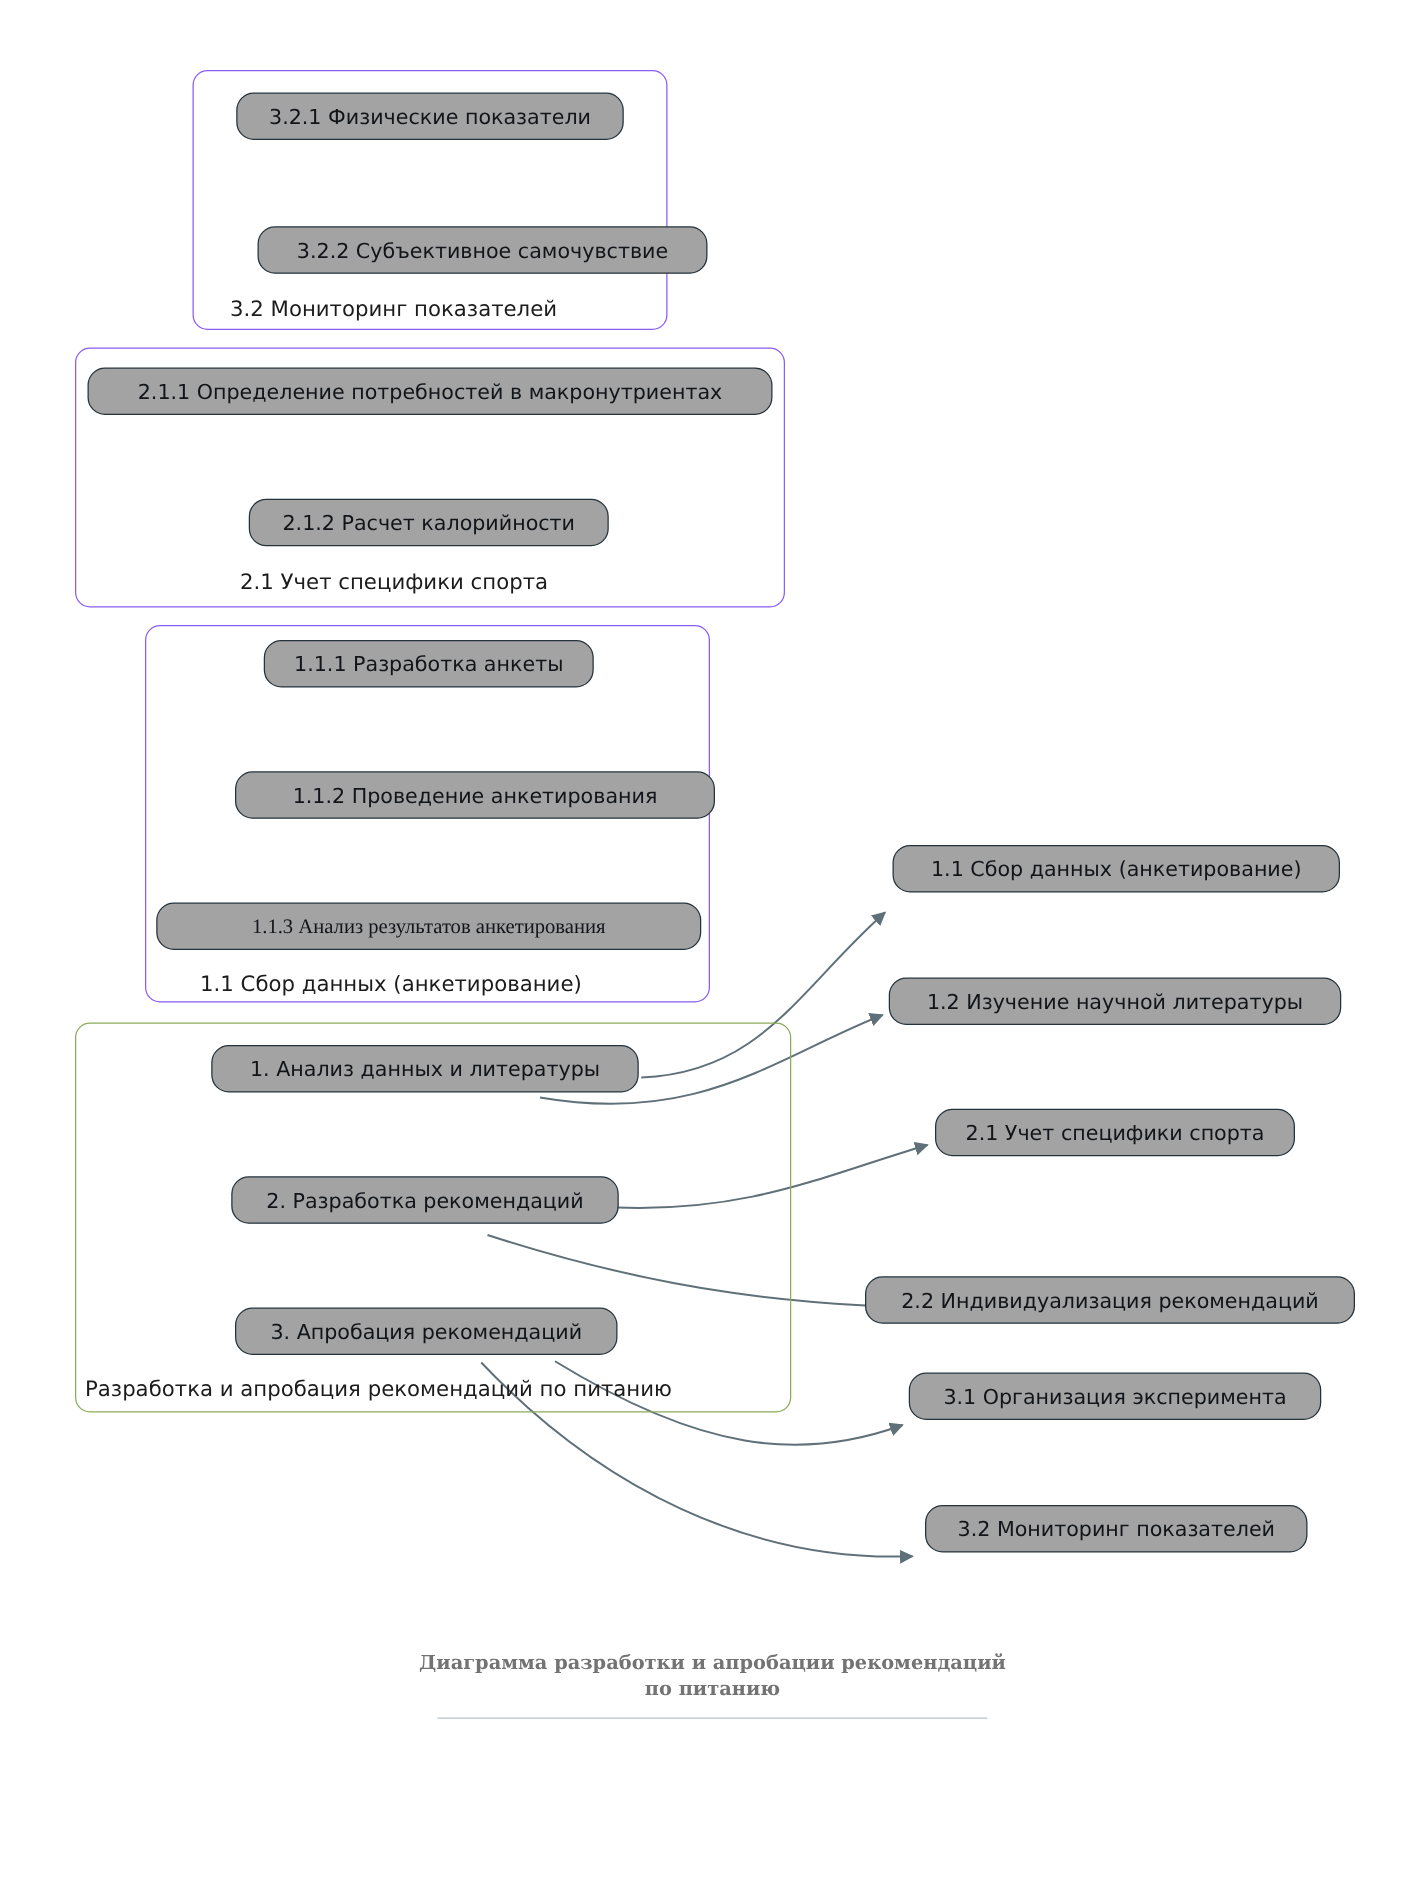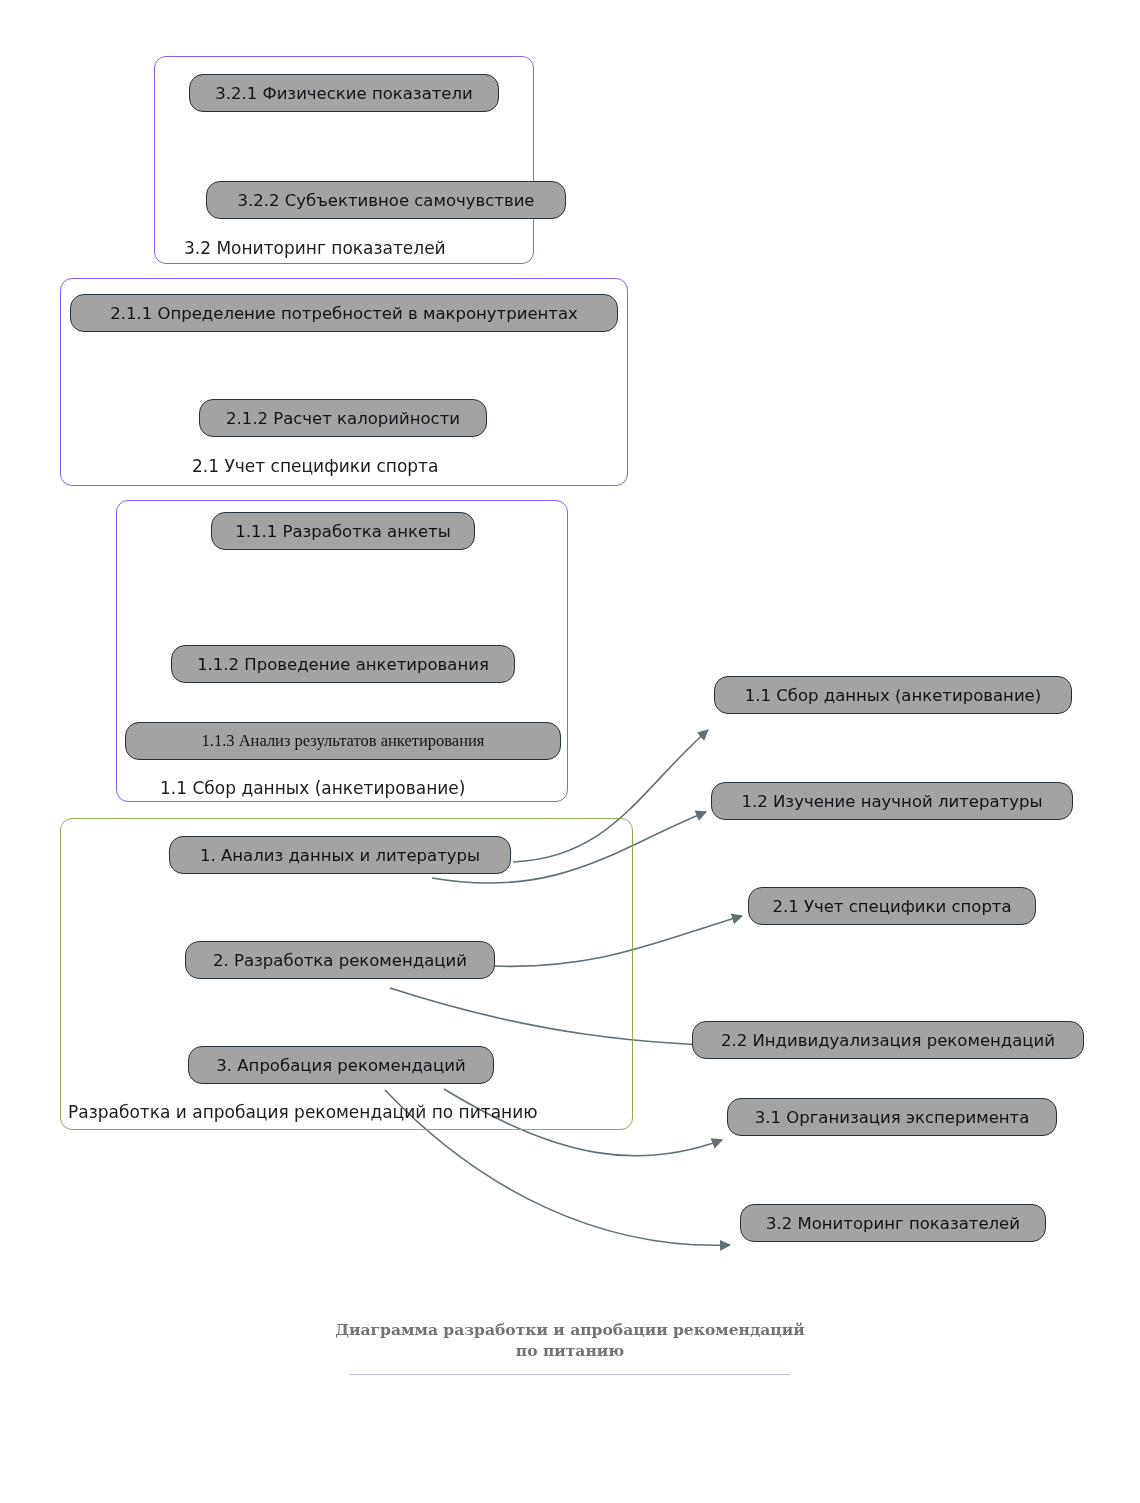--- a/index.html
+++ b/index.html
@@ -107,21 +107,21 @@
       <div class="group-label" style="left: 184px; top: 238px;">3.2 Мониторинг показателей</div>
       <div class="node" style="left: 189px; top: 74px; width: 310px;">3.2.1 Физические показатели</div>
       <div class="node" style="left: 160px; top: 181px; width: 360px; margin-left: 46px;">3.2.2 Субъективное самочувствие</div>
       <div class="group-box" style="left: 60px; top: 278px; width: 568px; height: 208px; border-color: rgb(139, 92, 246);"></div>
       <div class="group-label" style="left: 192px; top: 456px;">2.1 Учет специфики спорта</div>
       <div class="node" style="left: 70px; top: 294px; width: 548px;">2.1.1 Определение потребностей в макронутриентах</div>
       <div class="node" style="left: 199px; top: 399px; width: 288px;">2.1.2 Расчет калорийности</div>
       <div class="group-box" style="left: 116px; top: 500px; width: 452px; height: 302px; border-color: rgb(139, 92, 246);"></div>
       <div class="group-label" style="left: 160px; top: 778px;">1.1 Сбор данных (анкетирование)</div>
       <div class="node" style="left: 211px; top: 512px; width: 264px;">1.1.1 Разработка анкеты</div>
-      <div class="node" style="left: 171px; top: 617px; width: 344px; margin-top: 28px;">1.1.2 Проведение анкетирования</div>
+      <div class="node" style="left: 188px; top: 617px; width: 384px;">1.1.2 Проведение анкетирования</div>
       <div class="node" style="left: 125px; top: 722px; width: 436px; font-family: Liberation Serif, serif;">1.1.3 Анализ результатов анкетирования</div>
       <div class="group-box green" style="left: 60px; top: 818px; width: 573px; height: 312px; border-color: rgb(138, 172, 90);"></div>
       <div class="group-label" style="left: 68px; top: 1102px;">Разработка и апробация рекомендаций по питанию</div>
       <div class="node" style="left: 169px; top: 836px; width: 342px;">1. Анализ данных и литературы</div>
       <div class="node" style="left: 185px; top: 941px; width: 310px;">2. Разработка рекомендаций</div>
       <div class="node" style="left: 188px; top: 1046px; width: 306px;">3. Апробация рекомендаций</div>
     </div>
   <div id="right-layer">
       <div class="node" style="left: 714px; top: 676px; width: 358px;">1.1 Сбор данных (анкетирование)</div>
       <div class="node" style="left: 711px; top: 782px; width: 362px;">1.2 Изучение научной литературы</div>

